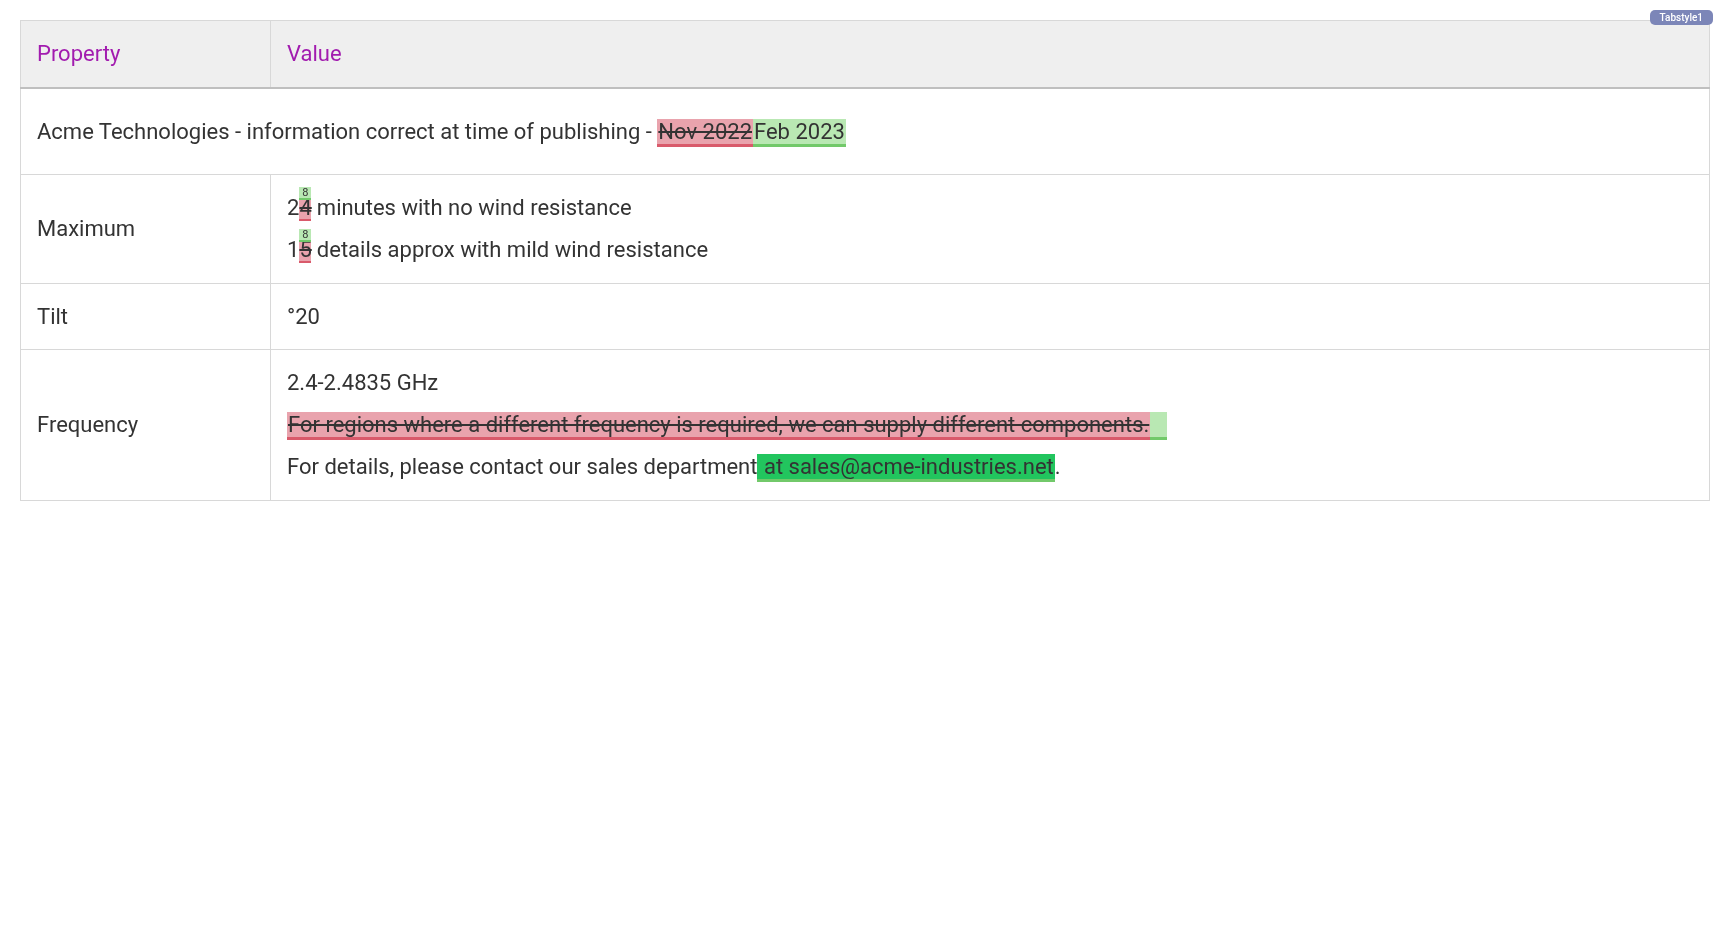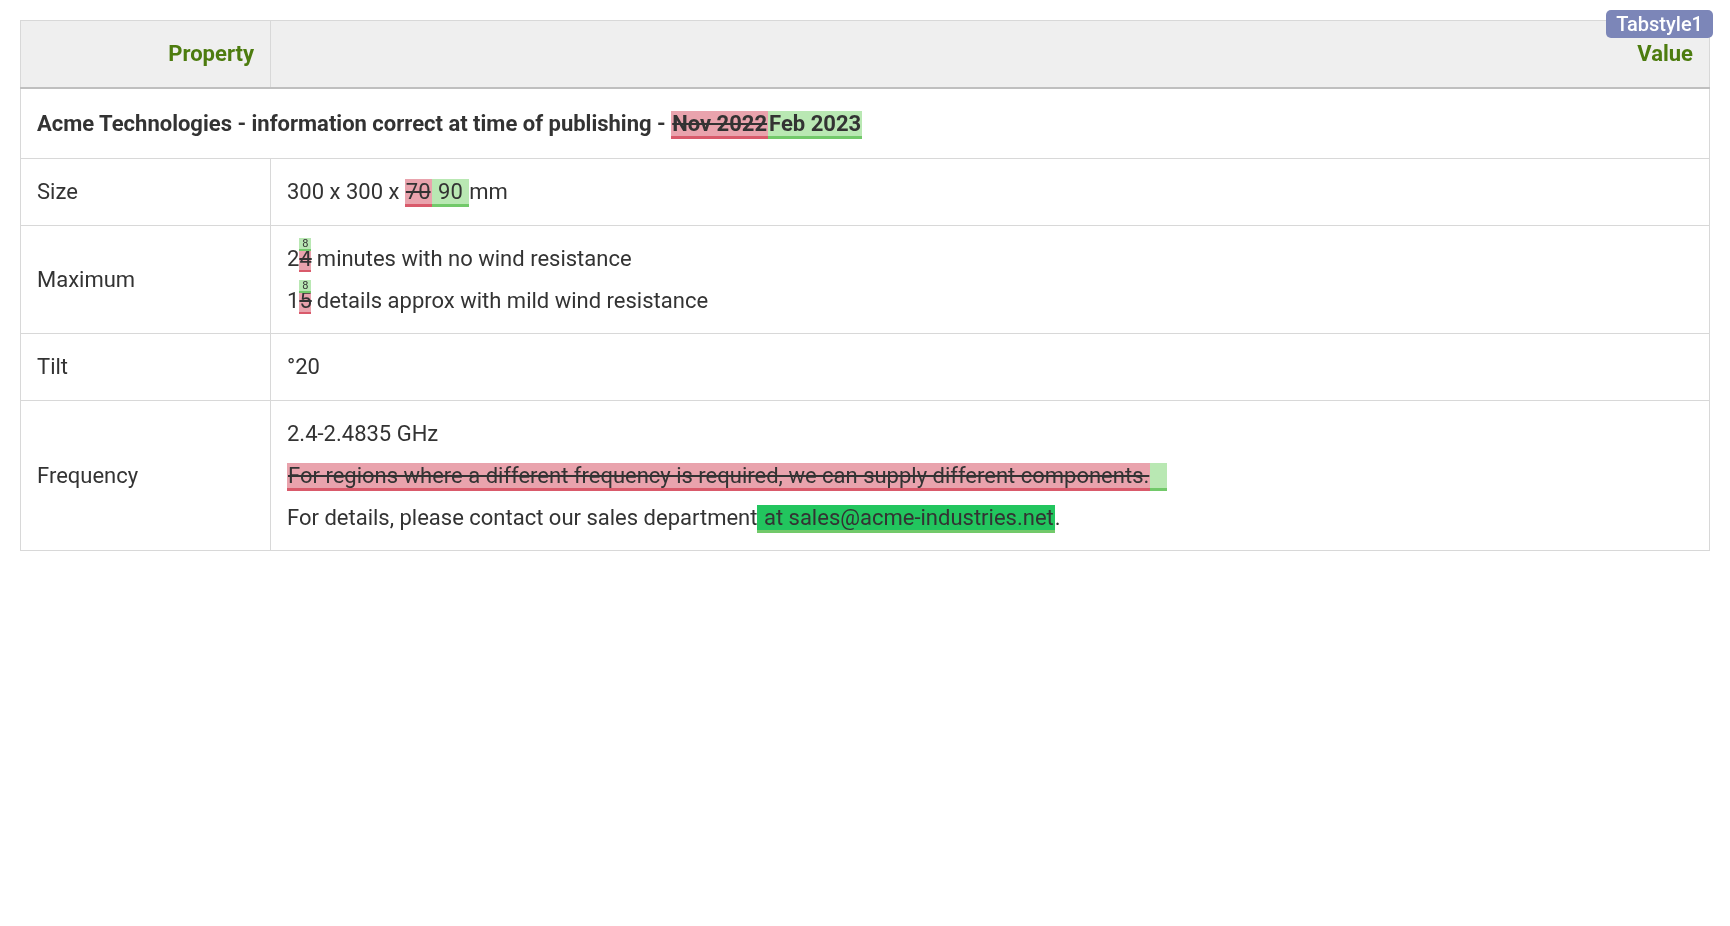--- a/index.html
+++ b/index.html
@@ -17,50 +17,48 @@
       position: relative;
     }
     .badge {
       position: absolute;
       top: -10px;
       right: -3px;
       background: #7c86b8;
       color: #fff;
       padding: 2px 10px;
       border-radius: 5px;
-      font-size: 20px;
+      font-size: 10px;
       font-weight: 500;
       z-index: 2;
     }
     table {
       width: 100%;
       border-collapse: collapse;
       border: 1px solid #d4d4d4;
     }
     th, td {
       border: 1px solid #d8d8d8;
       padding: 18px 16px;
       text-align: left;
       vertical-align: middle;
       font-weight: 400;
       line-height: 1.35;
     }
     thead th {
       background: #efefef;
-      font-weight: 700;
-      color: #4d7c0f;
+      font-weight: 400;
+      color: #a21caf;
       border-bottom: 2px solid #bfbfbf;
-      text-align: right;
     }
     td.prop {
       width: 250px;
     }
     .fullrow {
-      padding: 20px 16px;
-      font-weight: bold;
+      padding: 28px 16px;
     }
     .del {
       background: #e9a3ad;
       border-bottom: 3px solid #d95a6b;
       text-decoration: line-through;
       padding: 0 1px;
     }
     .ins {
       background: #b9e8b3;
       border-bottom: 3px solid #72c96a;
@@ -128,26 +126,20 @@
         <th>Value</th>
       </tr>
     </thead>
     <tbody>
       <tr>
         <td colspan="2" class="fullrow">
           <span>Acme Technologies - information correct at time of publishing - </span><span class="del">Nov 2022</span><span class="ins">Feb 2023</span>
         </td>
       </tr>
 
-      <tr>
-        <td class="prop">Size</td>
-        <td>
-          <span>300 x 300 x </span><span class="del">70</span><span class="ins"> 90 </span><span>mm</span>
-        </td>
-      </tr>
 
 
       <tr>
         <td class="prop">Maximum</td>
         <td>
           <p class="para">
             <span>2</span><span class="stack-change"><span class="ins-top">8</span><span class="del-bottom">4</span></span><span> minutes with no wind resistance</span>
           </p>
           <p class="para">
             <span>1</span><span class="stack-change"><span class="ins-top">8</span><span class="del-bottom">5</span></span><span> details approx with mild wind resistance</span>

